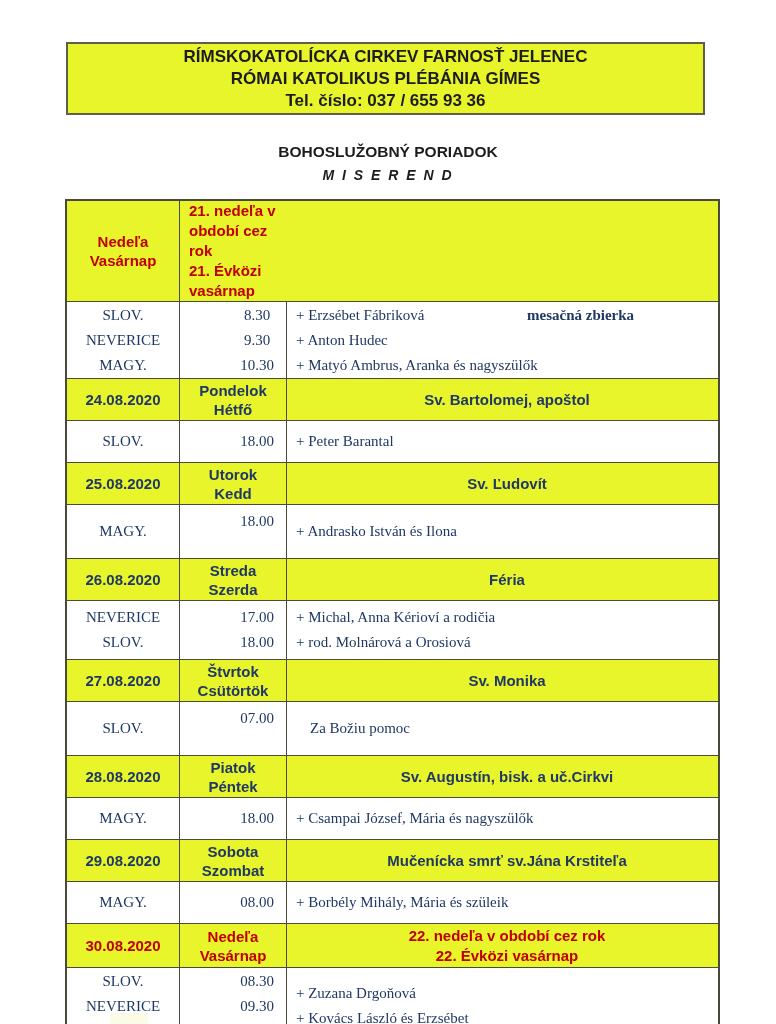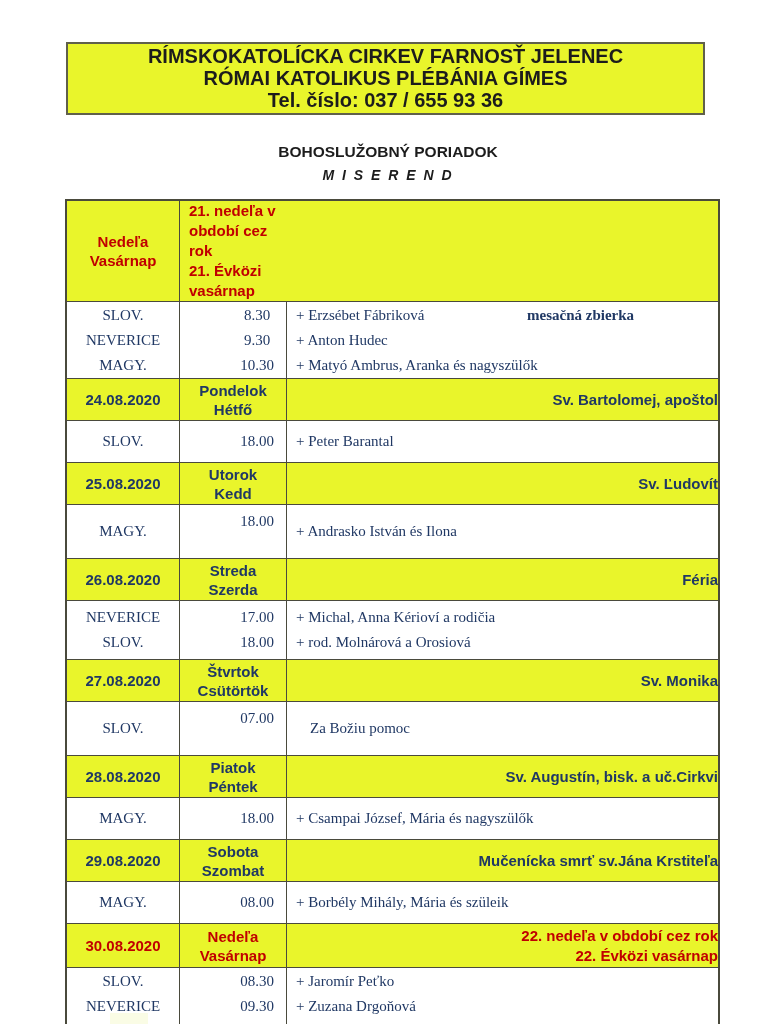--- a/index.html
+++ b/index.html
@@ -7,39 +7,39 @@
     width:776px;height:1024px;position:relative;background:#ffffff;
     font-family:"Liberation Sans",sans-serif;color:#203864;overflow:hidden;
   }
   
   .header-box{
     position:absolute;left:66px;top:42px;width:635px;height:69px;
     background:#e9f52b;border:2px solid #60604a;
     display:flex;flex-direction:column;align-items:center;justify-content:center;
     gap:3px;text-align:center;
   }
-  .header-box .hl{font-weight:bold;font-size:20px;color:#1c1c1c;line-height:19px;}
+  .header-box .hl{font-weight:bold;font-size:17px;color:#1c1c1c;line-height:19px;}
   
   .subtitle{position:absolute;left:0;top:143px;width:100%;text-align:center;color:#1c1c1c;}
   .sub1{font-weight:bold;font-size:15.5px;}
   .sub2{font-weight:bold;font-size:14px;letter-spacing:2px;margin-top:6px;font-style:italic;}
   
   .table{
     position:absolute;left:65px;top:199px;width:651px;
     border:2px solid #4a4a3c;background:#fff;
   }
   .row{display:grid;grid-template-columns:112px 107px 1fr;}
   .row + .row{border-top:1.5px solid #4a4a3c;}
   .cell{display:flex;flex-direction:column;justify-content:center;min-width:0;}
   .cell + .cell{border-left:1.5px solid #4a4a3c;}
   .day-row{background:#e9f52b;min-height:41px;font-weight:bold;color:#203864;font-size:15px;}
   .day-row.red{color:#c00000;min-height:43px;}
   .c-date,.c-day{align-items:center;text-align:center;}
   .c-day div{line-height:19px;}
-  .c-feast{align-items:flex-end;padding-left:9px;}
+  .c-feast{align-items:center;padding-left:9px;}
   .c-feast div{line-height:20px;}
   .mass-row{background:#ffffff;color:#203864;font-size:15px;min-height:41px;font-family:Liberation Serif, serif;}
   .mass-row .line{line-height:25px;}
   .c-place{align-items:center;text-align:center;}
   .c-time{align-items:center;text-align:center;padding-left:48px;}
   .c-int{align-items:stretch;}
   .c-int .line{position:relative;padding-left:9px;}
   .c-int .line.indent{padding-left:23px;}
   .note{position:absolute;left:240px;top:0;font-weight:bold;white-space:nowrap;}
   .time-top .c-time{justify-content:flex-start;padding-top:4px;}
@@ -250,20 +250,19 @@
         <div class="line">SLOV.</div>
         <div class="line">NEVERICE</div>
         <div class="line">MAGY.</div>
       </div>
       <div class="cell c-time">
         <div class="line">08.30</div>
         <div class="line">09.30</div>
         <div class="line">10.30</div>
       </div>
       <div class="cell c-int">
-        <div class="line"><span>+ Jaromír Peťko</span></div>
         <div class="line"><span>+ Zuzana Drgoňová</span></div>
         <div class="line"><span>+ Kovács László és Erzsébet</span></div>
       </div>
     </div>
   </div>
 
 <div class="bottom-artifact"></div>
 
 </body></html>

